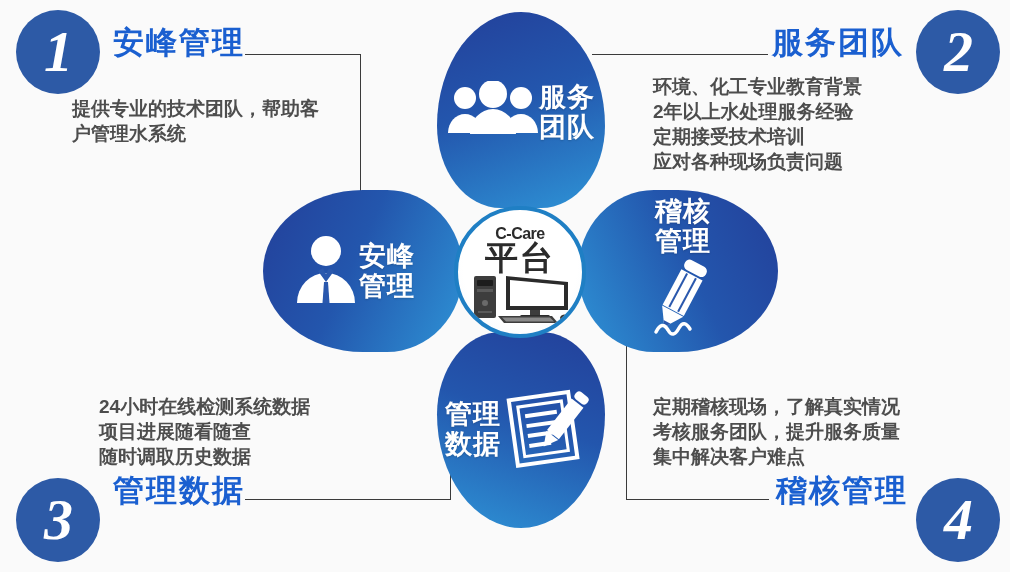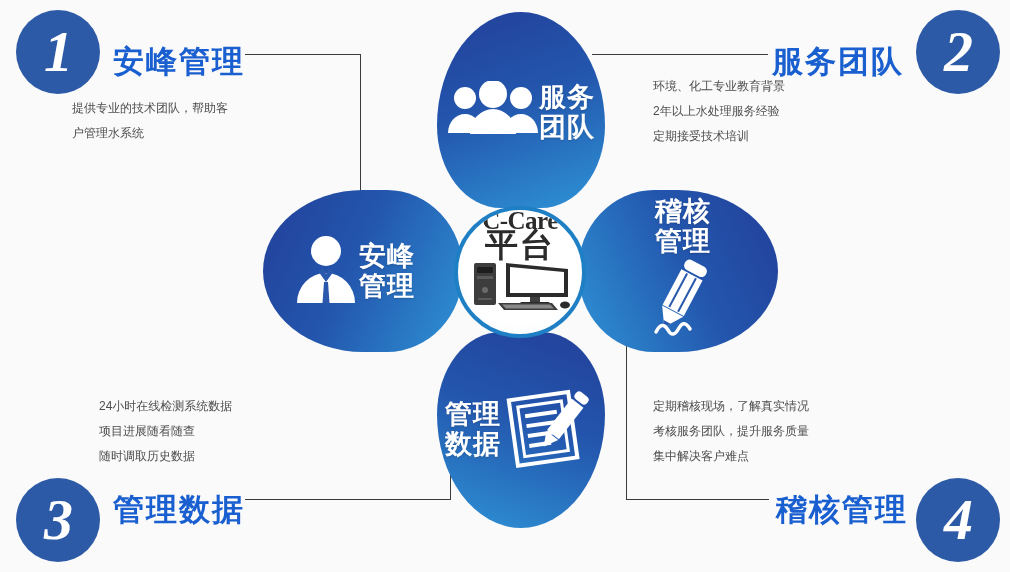--- a/index.html
+++ b/index.html
@@ -38,33 +38,32 @@
   #badge-4 { left: 916px; top: 478px; }
 
   
   .quad-title {
     position: absolute;
     color: #1a5fd0;
     font-weight: bold;
     font-size: 31px;
     letter-spacing: 2px;
     white-space: nowrap;
-    margin-top: 19px;
   }
   #title-1 { left: 113px; top: 22px; }
   #title-2 { right: 106px; top: 22px; }
   #title-3 { left: 113px; top: 470px; }
   #title-4 { right: 102px; top: 470px; }
 
   
   .quad-body {
     position: absolute;
     color: #4d4d4d;
-    font-weight: normal;
-    font-size: 12px;
+    font-weight: bold;
+    font-size: 19px;
     line-height: 25px;
     white-space: nowrap;
   }
   #body-1 { left: 72px;  top: 96px; }
   #body-2 { left: 653px; top: 74px; }
   #body-3 { left: 99px;  top: 394px; }
   #body-4 { left: 653px; top: 394px; }
 
   
   .ln { position: absolute; background: #3a3a3a; }
@@ -149,24 +148,24 @@
     border: 4px solid #1f7fc4;
     box-sizing: border-box;
     display: flex;
     flex-direction: column;
     align-items: center;
     overflow: hidden;
   }
   #hub-title-en {
     color: #2b2b2b;
     font-weight: bold;
-    font-size: 25px;
+    font-size: 16px;
     line-height: 22px;
+    margin-top: 13px;
     letter-spacing: -0.5px;
-    font-family: Liberation Serif, serif;
   }
   #hub-title-cn {
     color: #2b2b2b;
     font-weight: bold;
     font-size: 33px;
     line-height: 26px;
     letter-spacing: 2px;
   }
   #hub-icon { margin-top: 1px; }
 </style>
@@ -194,20 +193,21 @@
   <div class="quad-title" id="title-4">稽核管理</div>
 
   <div class="quad-body" id="body-1">
     <div>提供专业的技术团队，帮助客</div>
     <div>户管理水系统</div>
   </div>
   <div class="quad-body" id="body-2">
     <div>环境、化工专业教育背景</div>
     <div>2年以上水处理服务经验</div>
     <div>定期接受技术培训</div>
+    <div>应对各种现场负责问题</div>
   </div>
   <div class="quad-body" id="body-3">
     <div>24小时在线检测系统数据</div>
     <div>项目进展随看随查</div>
     <div>随时调取历史数据</div>
   </div>
   <div class="quad-body" id="body-4">
     <div>定期稽核现场，了解真实情况</div>
     <div>考核服务团队，提升服务质量</div>
     <div>集中解决客户难点</div>

